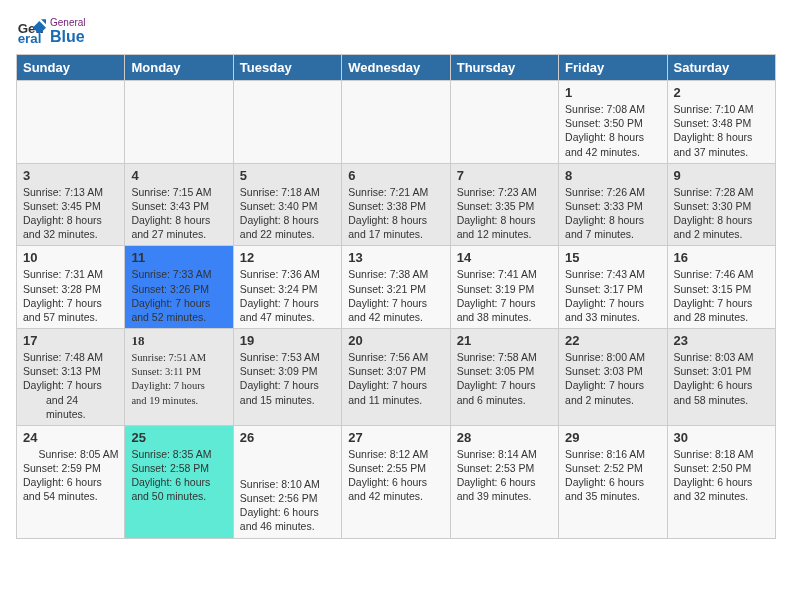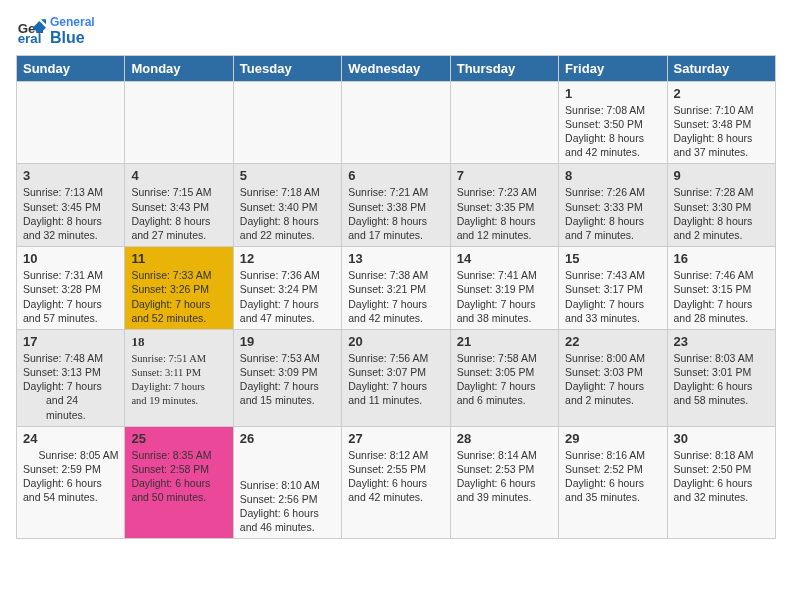--- a/index.html
+++ b/index.html
@@ -80,21 +80,21 @@
 
 <div class="header-section">
   <div class="logo">
     <svg class="logo-icon" viewBox="0 0 36 36">
       <text x="2" y="20" font-size="16" font-weight="bold" fill="#333">Gen</text>
       <text x="2" y="32" font-size="16" font-weight="bold" fill="#1a6bb5">eral</text>
       <polygon points="28,6 36,14 28,22 20,14" fill="#1a6bb5"></polygon>
       <polygon points="30,4 36,4 36,10" fill="#1a6bb5"></polygon>
     </svg>
     <div>
-      <div style="font-size:12px;font-weight:bold;color:#3b82f6;line-height:1.1;">General</div>
+      <div style="font-size:10px;font-weight:normal;color:#701a75;line-height:1.1;">General</div>
       <div style="font-size:16px;font-weight:bold;color:#1a6bb5;line-height:1.1;">Blue</div>
     </div>
   </div>
   <div class="title-section">
     <div class="month-title"></div>
     <div class="location-title"></div>
   </div>
 </div>
 
 <table>
@@ -183,21 +183,21 @@
         </td>
       </tr>
       <tr>
         <td style="background-color: rgb(248, 248, 248);">
           <span class="day-num">10</span>
           <span style="display: block; line-height: 1.35;">Sunrise: 7:31 AM</span>
           <span style="display: block; line-height: 1.35;">Sunset: 3:28 PM</span>
           <span style="display: block; line-height: 1.35;">Daylight: 7 hours</span>
           <span style="display: block; line-height: 1.35;">and 57 minutes.</span>
         </td>
-        <td style="background-color: #eab308;">
+        <td style="background-color: #3b82f6;">
           <span class="day-num">11</span>
           <span style="display: block; line-height: 1.35;">Sunrise: 7:33 AM</span>
           <span style="display: block; line-height: 1.35;">Sunset: 3:26 PM</span>
           <span style="display: block; line-height: 1.35;">Daylight: 7 hours</span>
           <span style="display: block; line-height: 1.35;">and 52 minutes.</span>
         </td>
         <td style="background-color: rgb(248, 248, 248);">
           <span class="day-num">12</span>
           <span style="display: block; line-height: 1.35;">Sunrise: 7:36 AM</span>
           <span style="display: block; line-height: 1.35;">Sunset: 3:24 PM</span>
@@ -285,21 +285,21 @@
         </td>
       </tr>
       <tr>
         <td style="background-color: rgb(248, 248, 248);">
           <span class="day-num">24</span>
           <span style="display: block; line-height: 1.35; text-align: right;">Sunrise: 8:05 AM</span>
           <span style="display: block; line-height: 1.35;">Sunset: 2:59 PM</span>
           <span style="display: block; line-height: 1.35;">Daylight: 6 hours</span>
           <span style="display: block; line-height: 1.35;">and 54 minutes.</span>
         </td>
-        <td style="background-color: #ec4899; margin-left: 12px;">
+        <td style="background-color: #5eead4; margin-left: 12px;">
           <span class="day-num">25</span>
           <span style="display: block; line-height: 1.35;">Sunrise: 8:35 AM</span>
           <span style="display: block; line-height: 1.35;">Sunset: 2:58 PM</span>
           <span style="display: block; line-height: 1.35;">Daylight: 6 hours</span>
           <span style="display: block; line-height: 1.35;">and 50 minutes.</span>
         </td>
         <td style="background-color: rgb(248, 248, 248);">
           <span class="day-num">26</span>
           <span style="display: block; line-height: 1.35; margin-top: 32px;">Sunrise: 8:10 AM</span>
           <span style="display: block; line-height: 1.35;">Sunset: 2:56 PM</span>

